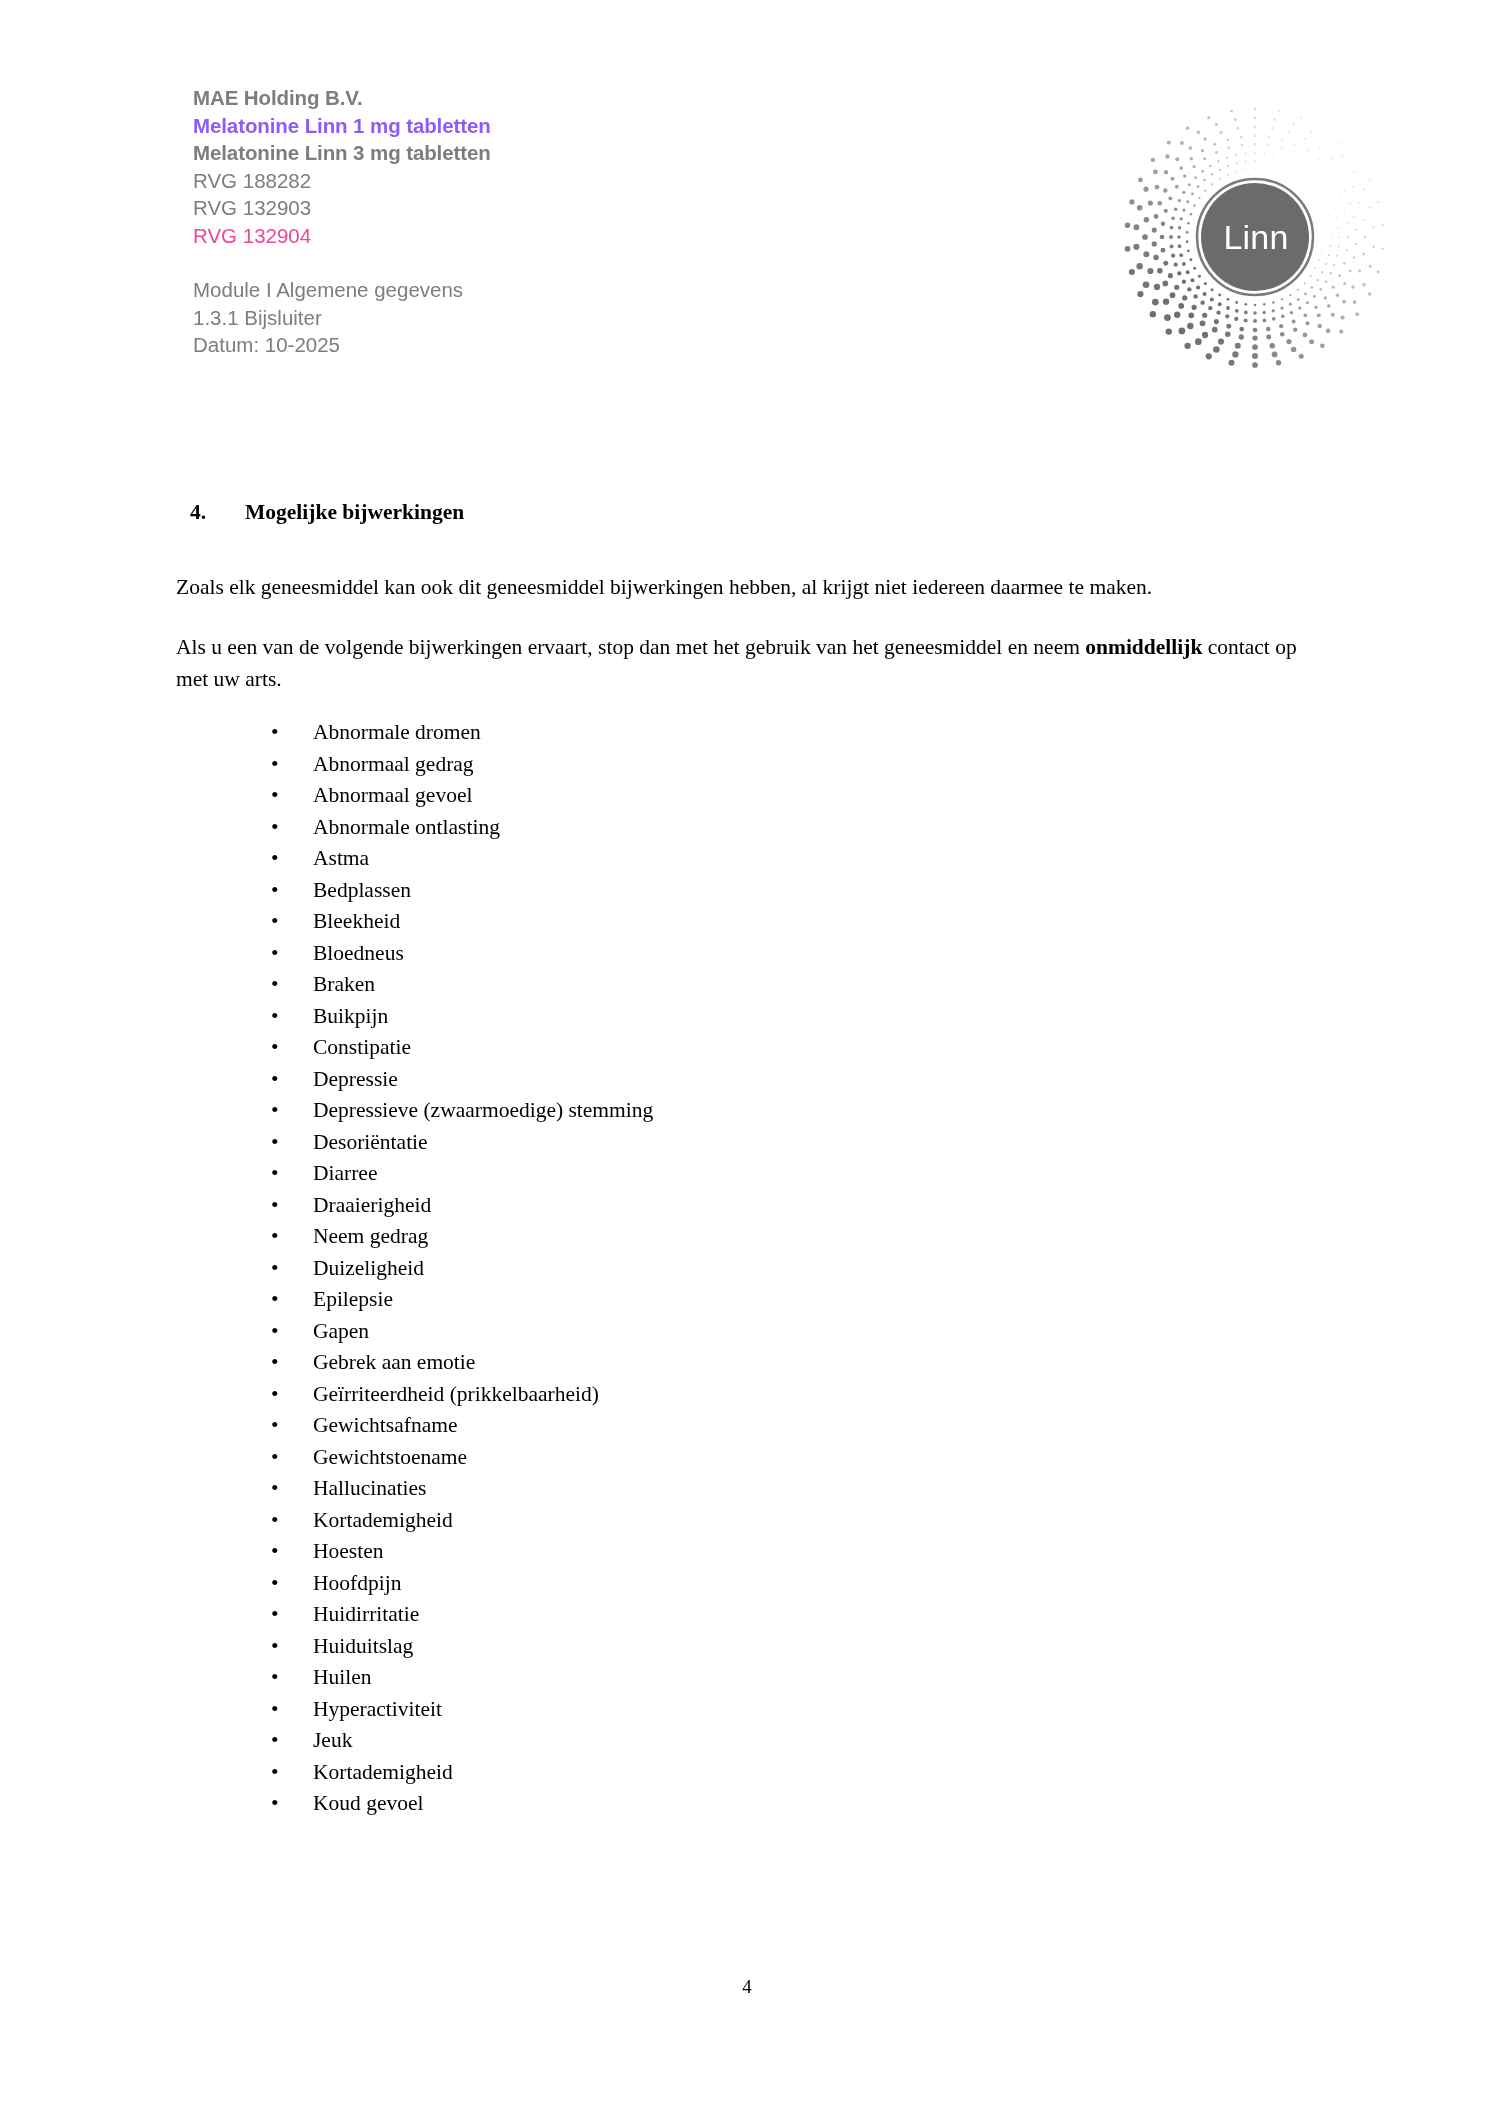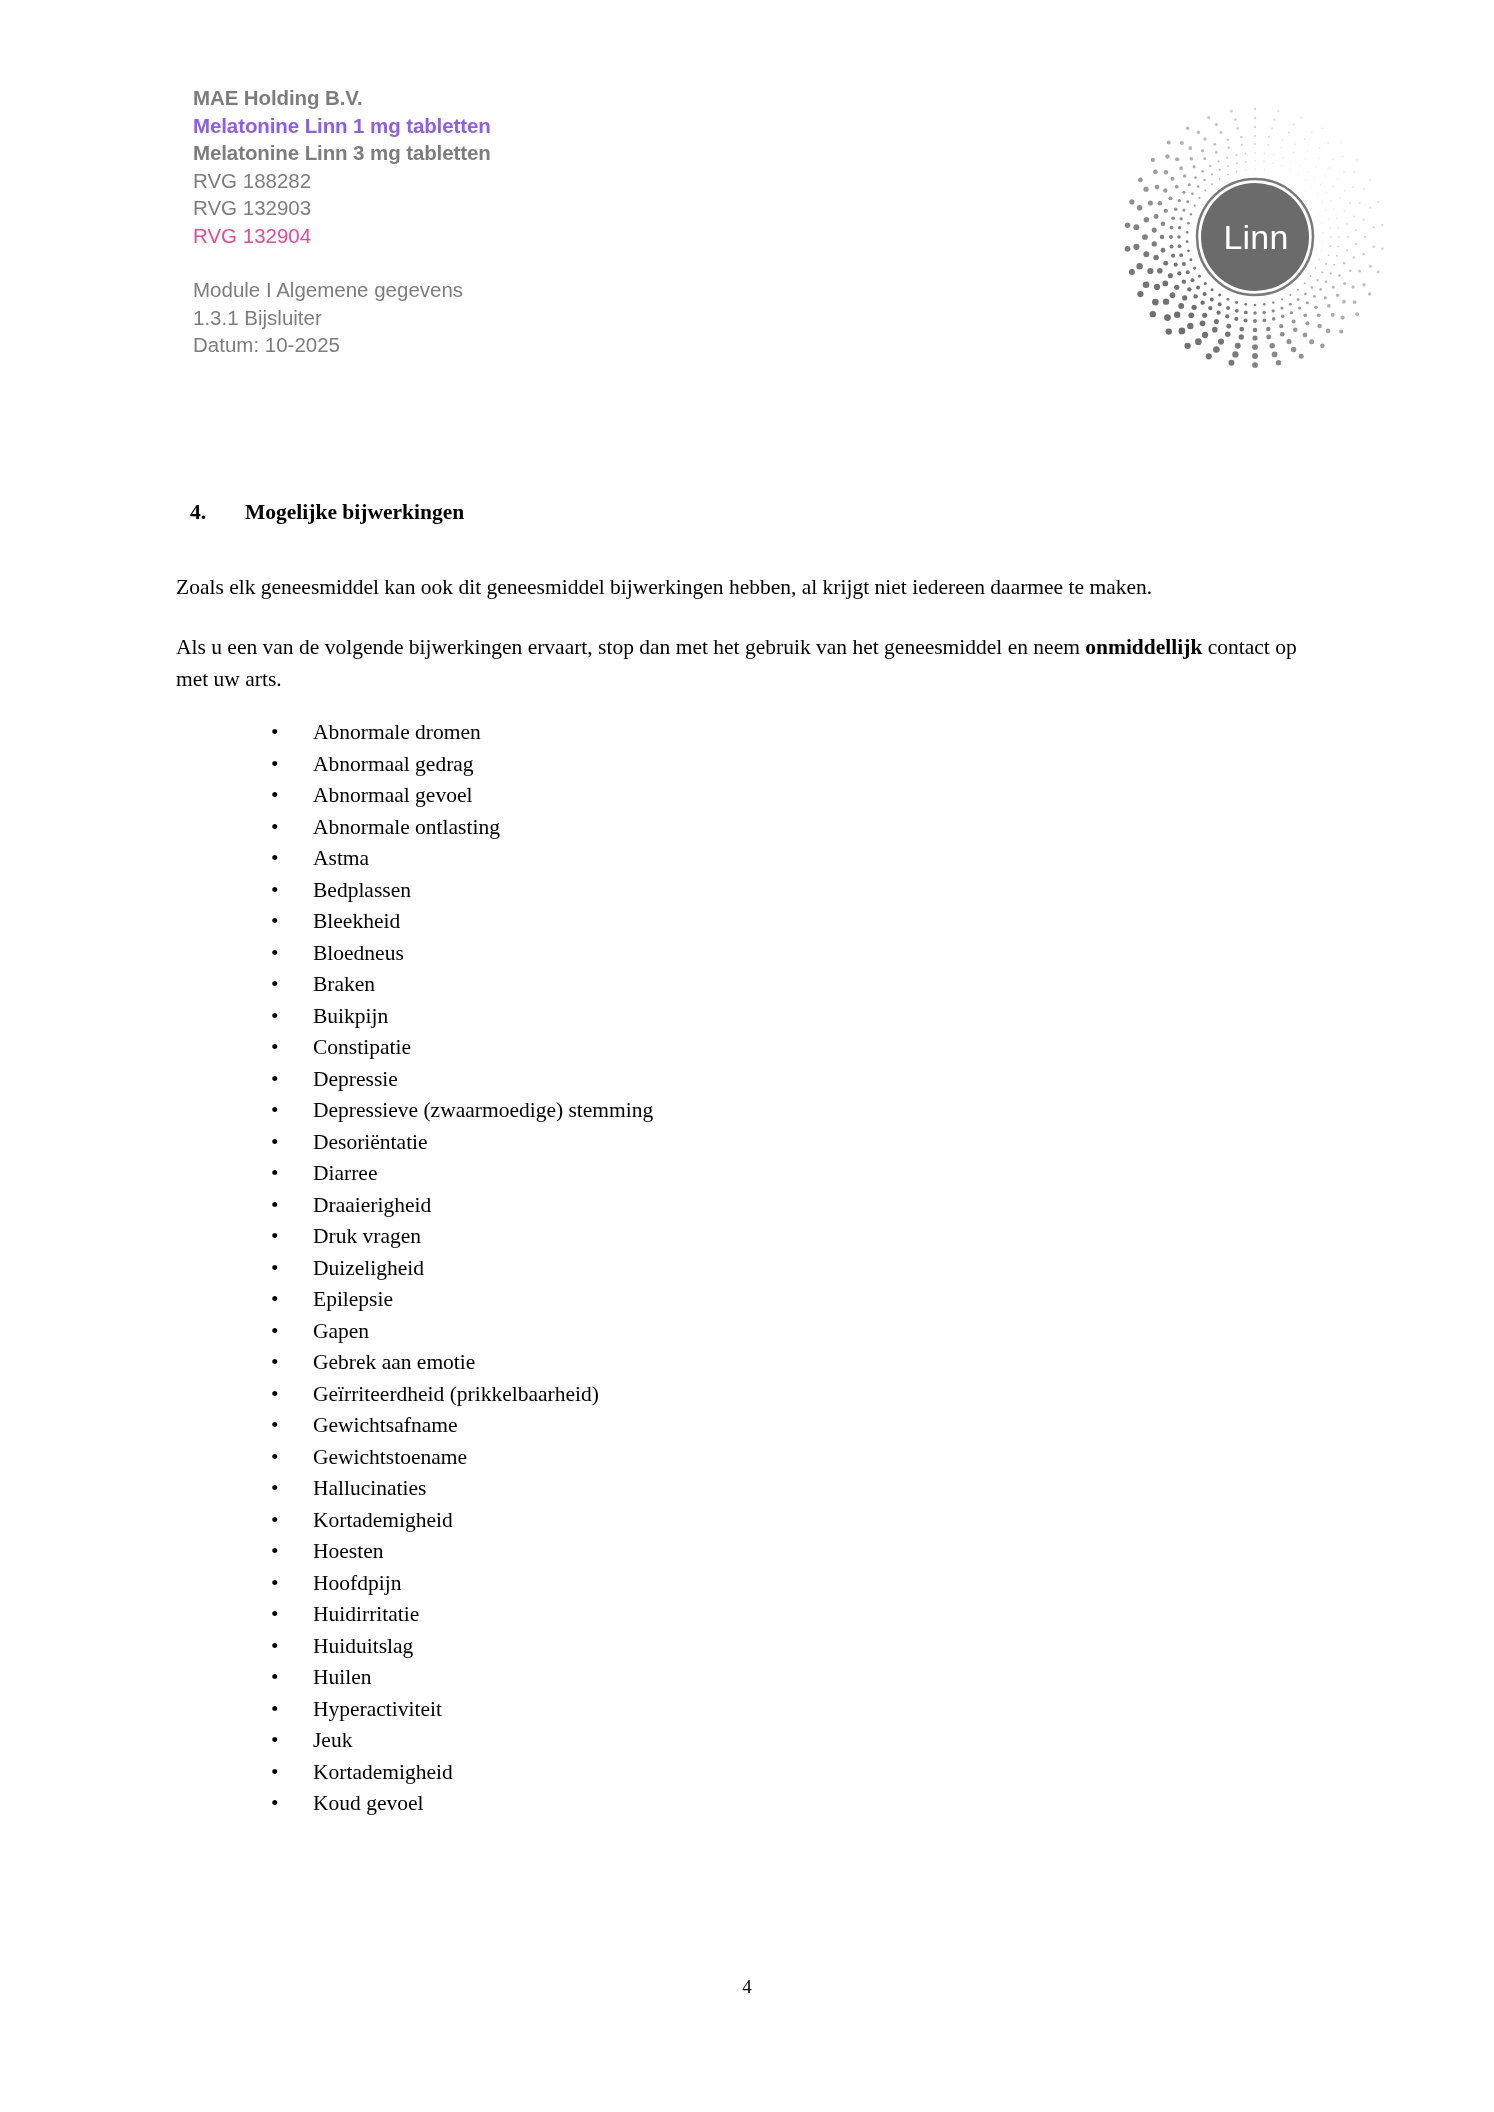--- a/index.html
+++ b/index.html
@@ -549,21 +549,21 @@
         <li><span class="bullet-dot">•</span><span>Bleekheid</span></li>
         <li><span class="bullet-dot">•</span><span>Bloedneus</span></li>
         <li><span class="bullet-dot">•</span><span>Braken</span></li>
         <li><span class="bullet-dot">•</span><span>Buikpijn</span></li>
         <li><span class="bullet-dot">•</span><span>Constipatie</span></li>
         <li><span class="bullet-dot">•</span><span>Depressie</span></li>
         <li><span class="bullet-dot">•</span><span>Depressieve (zwaarmoedige) stemming</span></li>
         <li><span class="bullet-dot">•</span><span>Desoriëntatie</span></li>
         <li><span class="bullet-dot">•</span><span>Diarree</span></li>
         <li><span class="bullet-dot">•</span><span>Draaierigheid</span></li>
-        <li><span class="bullet-dot">•</span><span>Druk vragen</span></li>
+        <li><span class="bullet-dot">•</span><span>Neem gedrag</span></li>
         <li><span class="bullet-dot">•</span><span>Duizeligheid</span></li>
         <li><span class="bullet-dot">•</span><span>Epilepsie</span></li>
         <li><span class="bullet-dot">•</span><span>Gapen</span></li>
         <li><span class="bullet-dot">•</span><span>Gebrek aan emotie</span></li>
         <li><span class="bullet-dot">•</span><span>Geïrriteerdheid (prikkelbaarheid)</span></li>
         <li><span class="bullet-dot">•</span><span>Gewichtsafname</span></li>
         <li><span class="bullet-dot">•</span><span>Gewichtstoename</span></li>
         <li><span class="bullet-dot">•</span><span>Hallucinaties</span></li>
         <li><span class="bullet-dot">•</span><span>Kortademigheid</span></li>
         <li><span class="bullet-dot">•</span><span>Hoesten</span></li>

